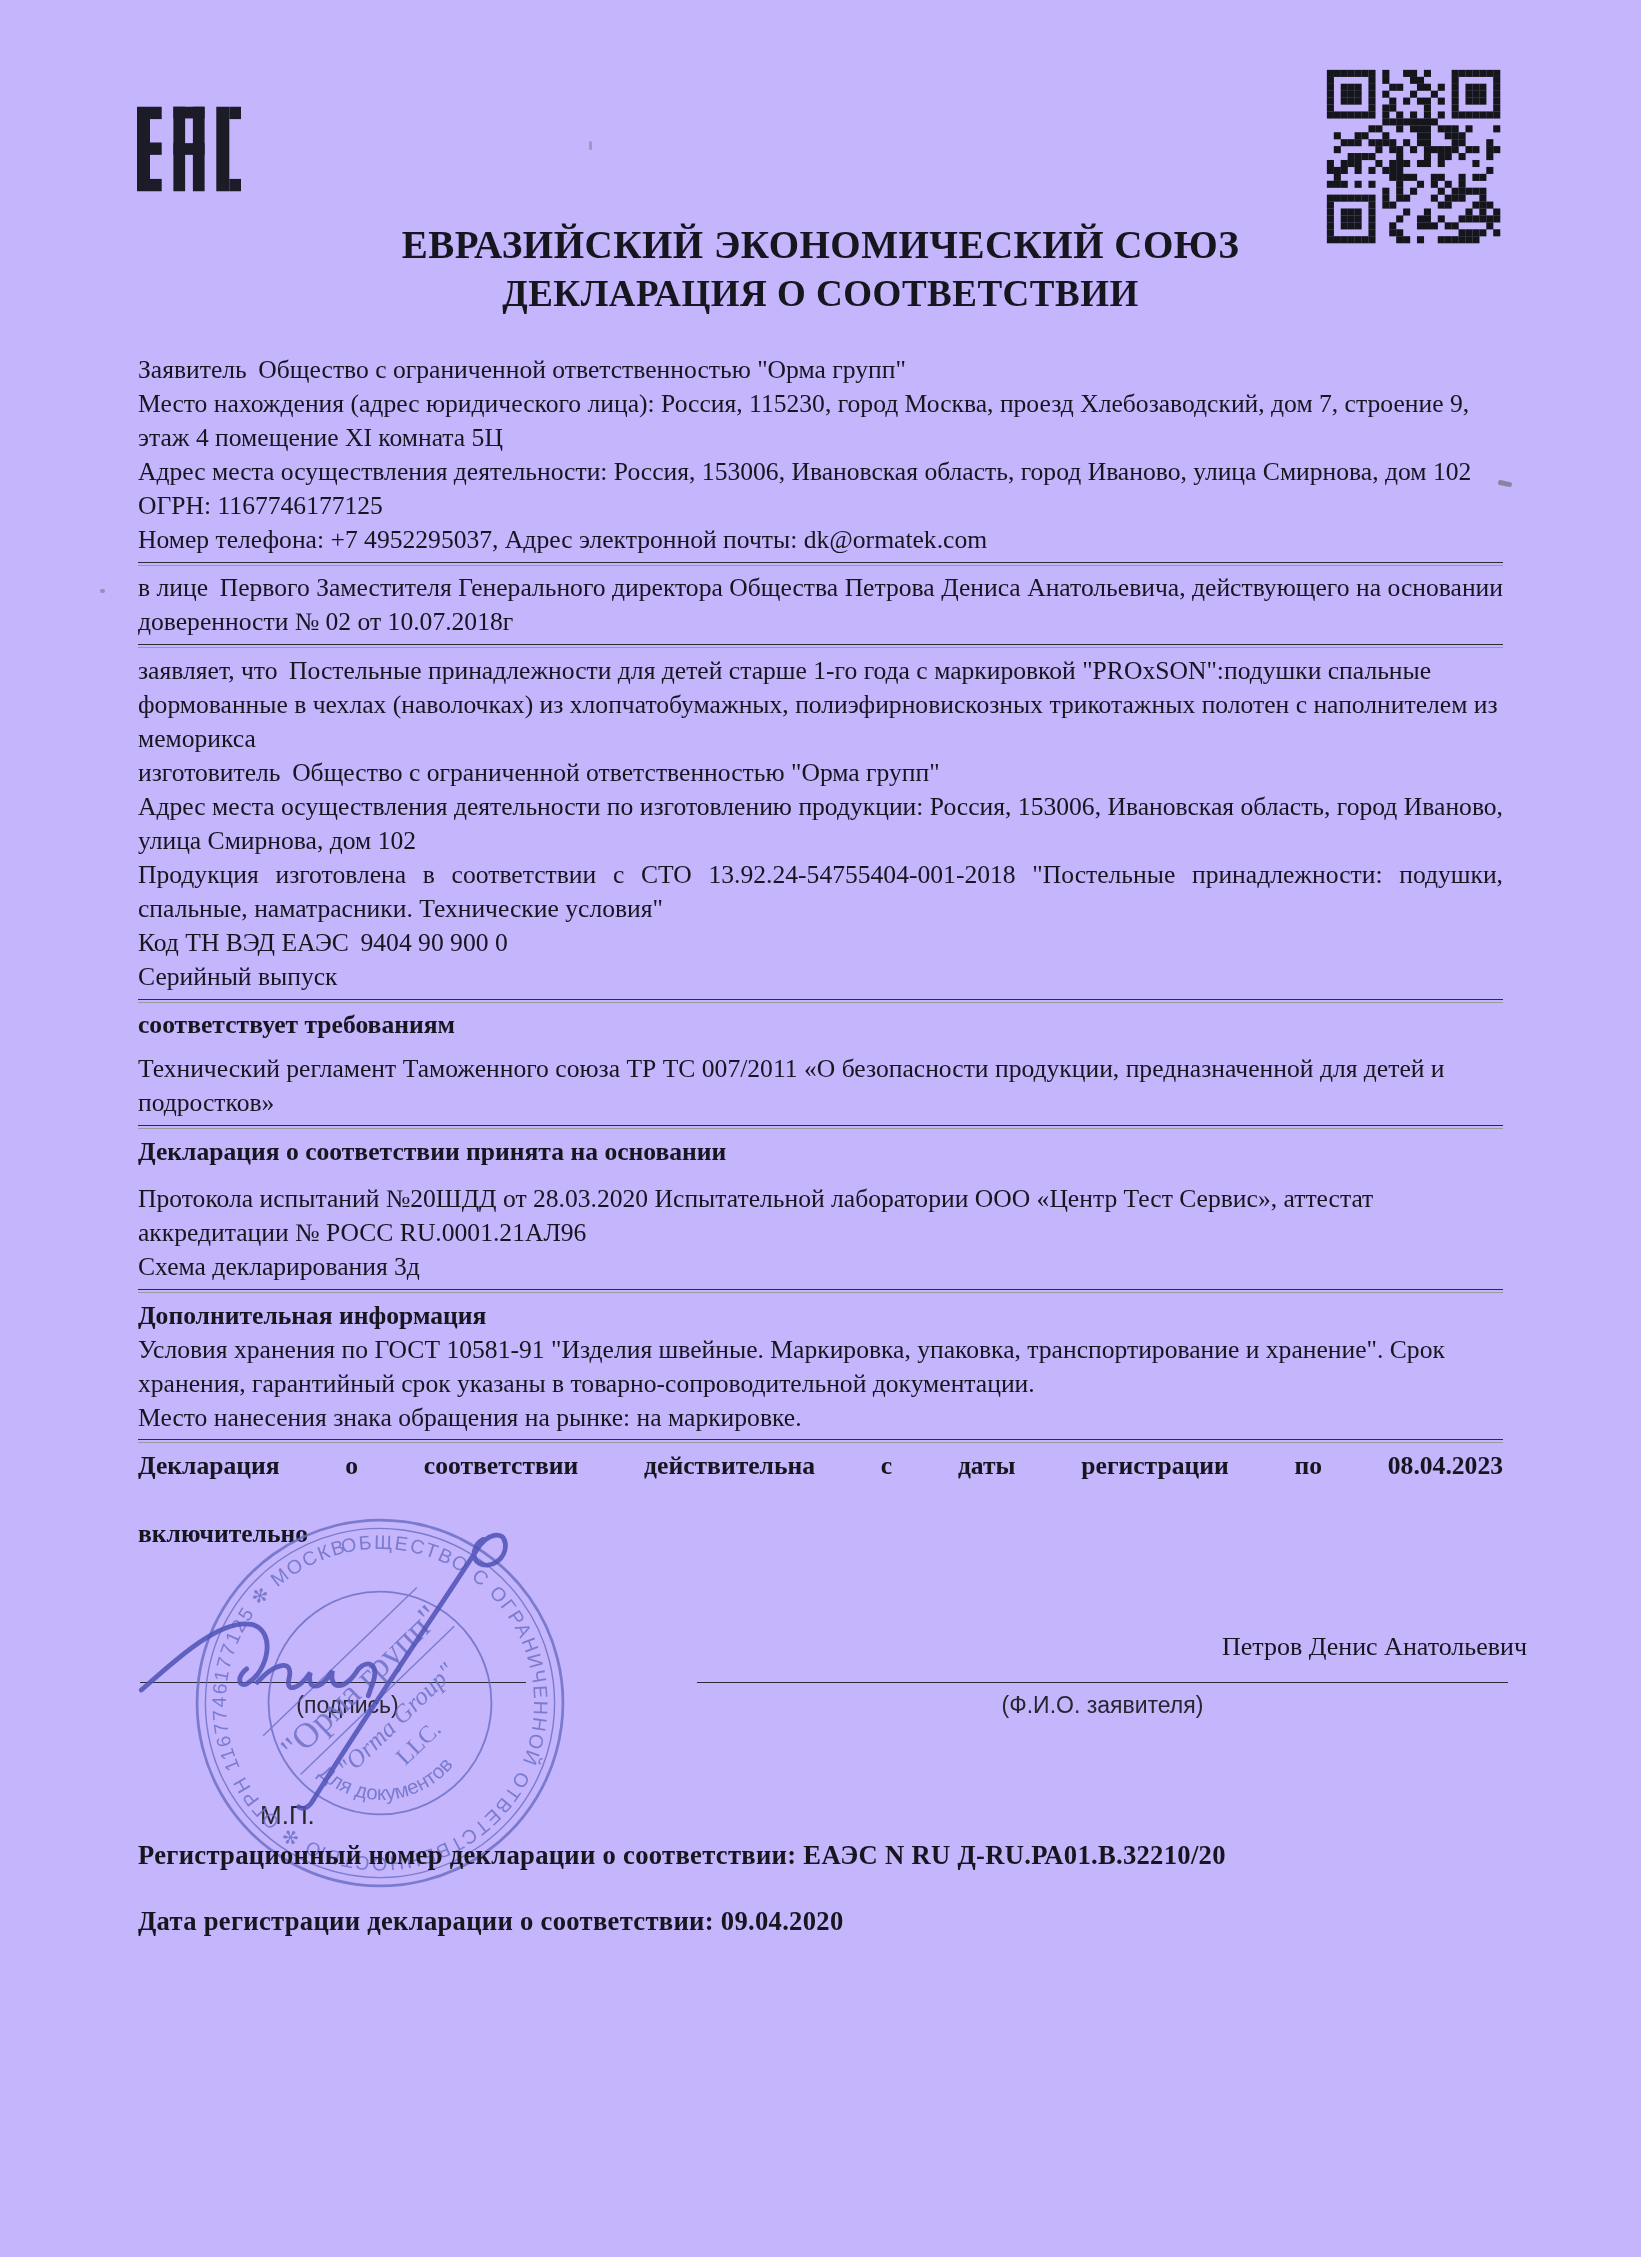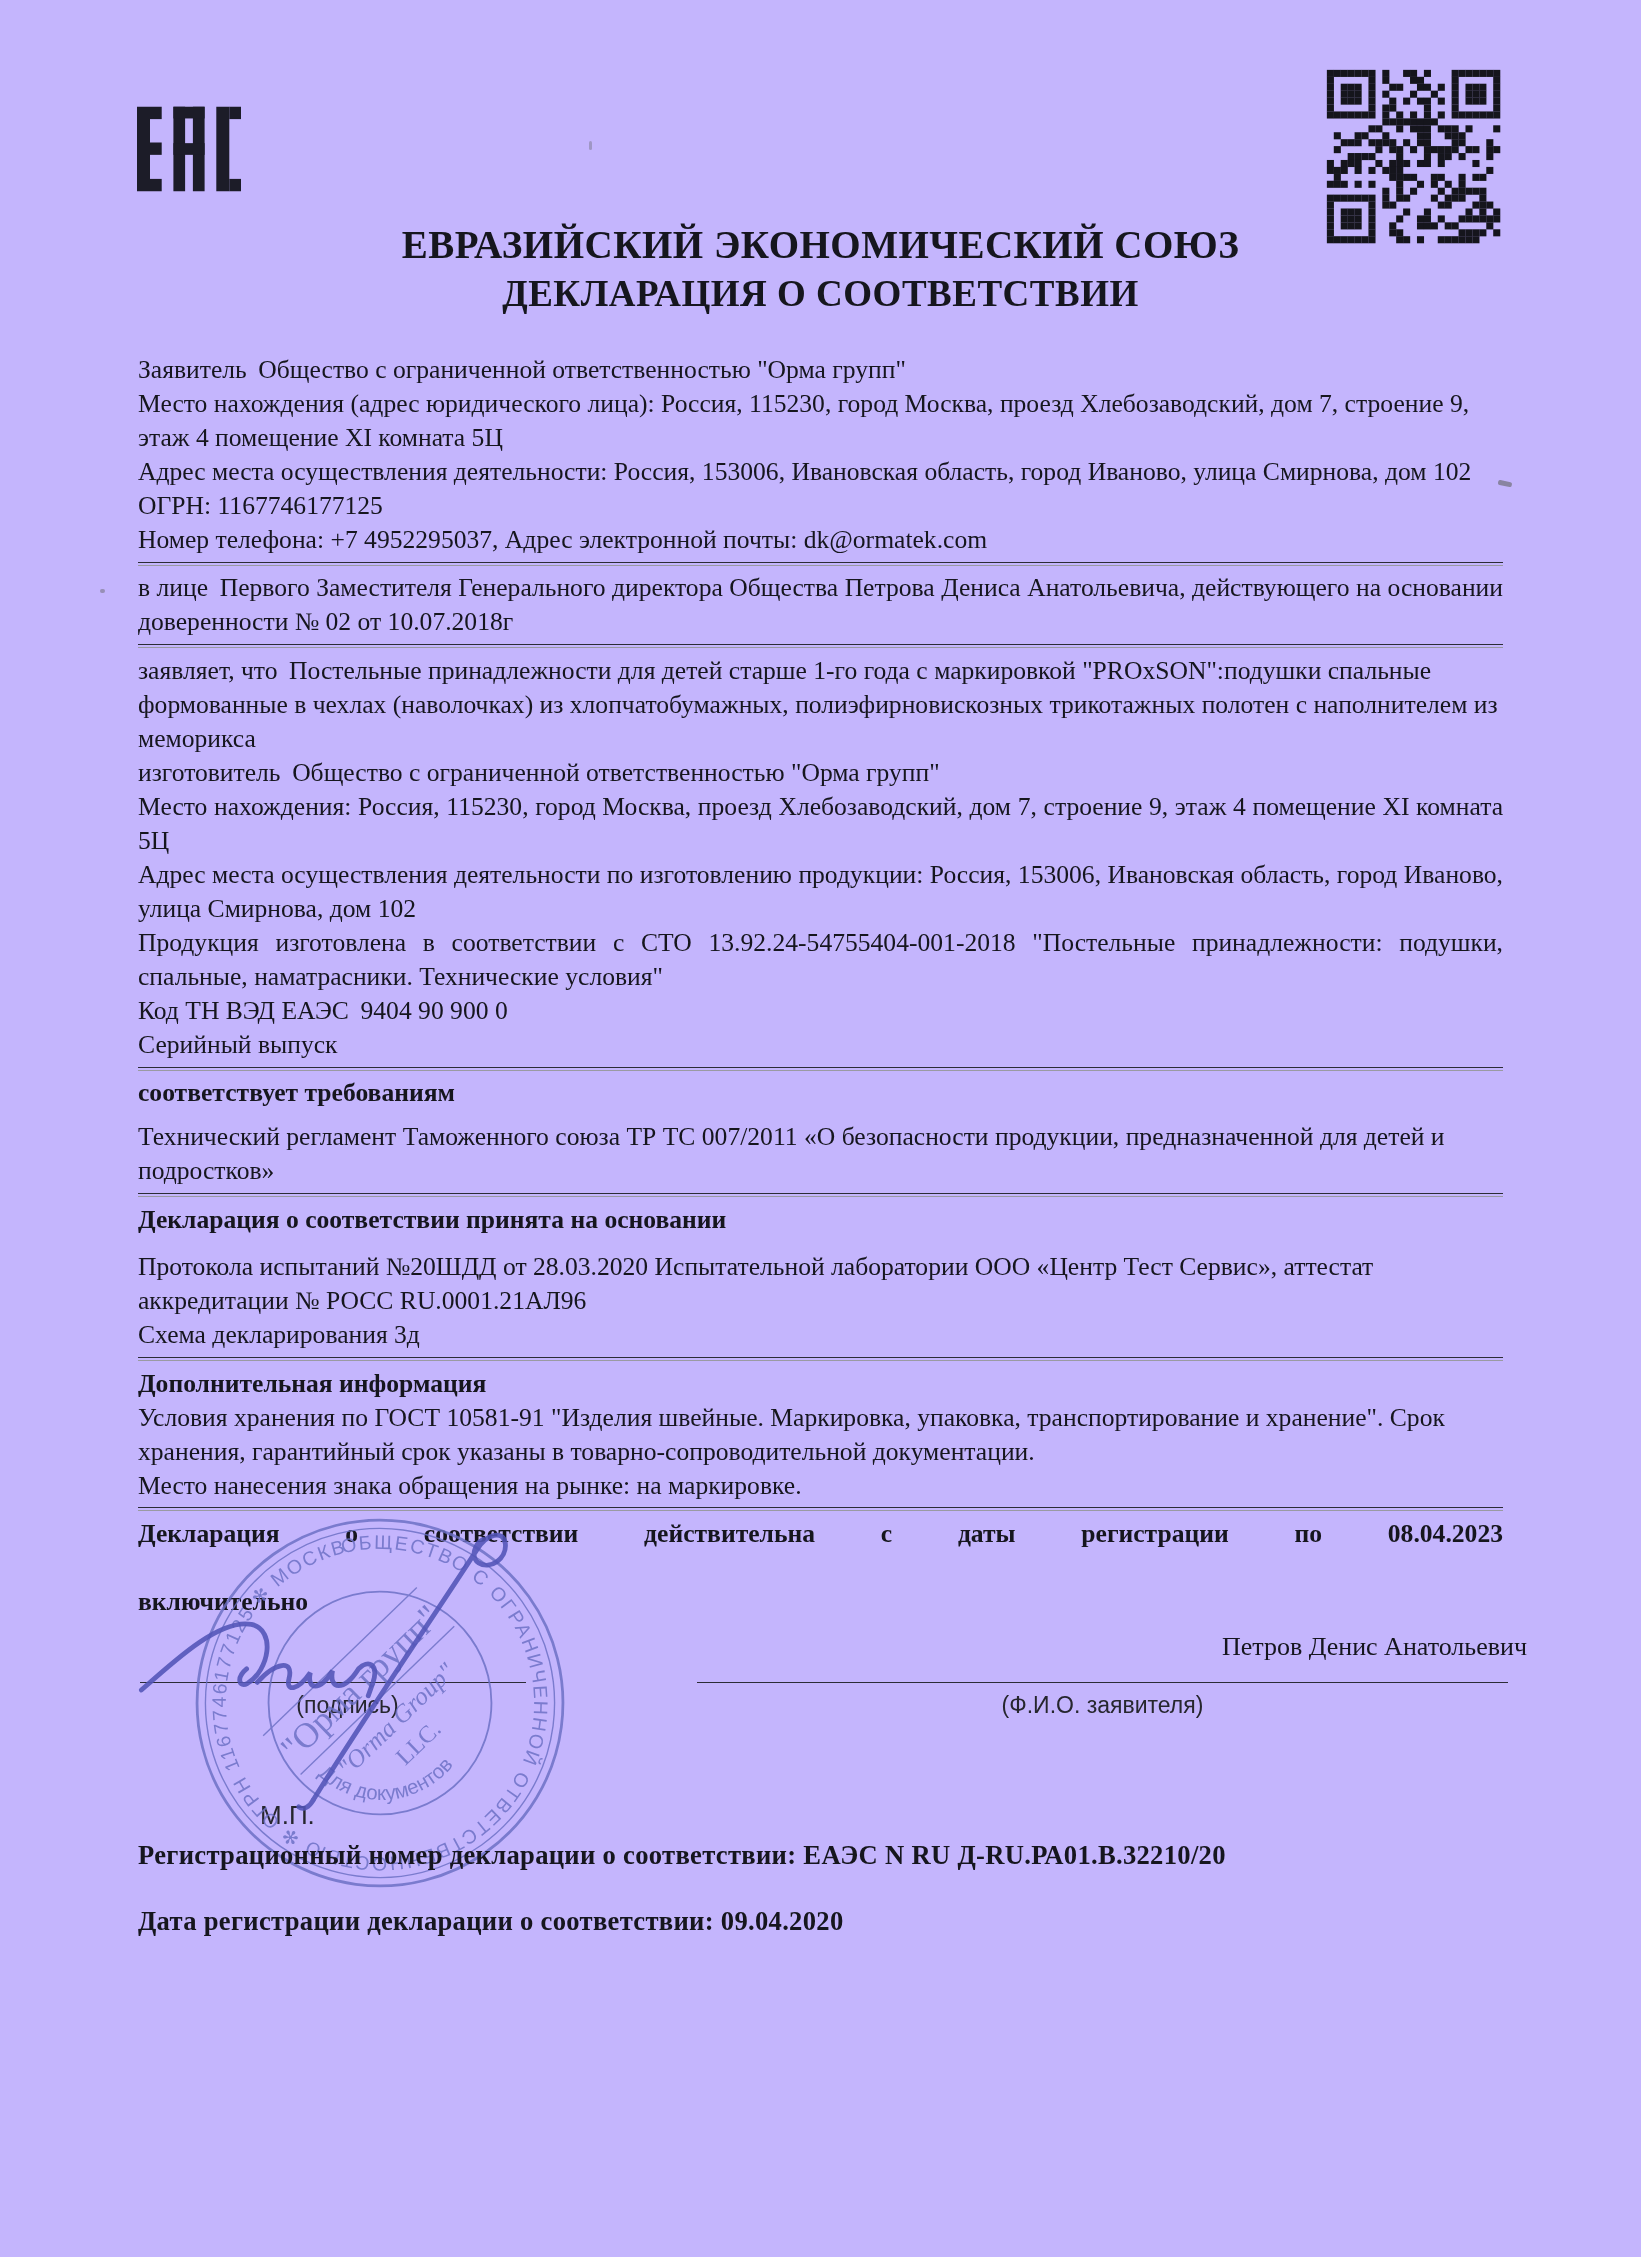--- a/index.html
+++ b/index.html
@@ -407,21 +407,20 @@
     <p class="para">Номер телефона: +7 4952295037, Адрес электронной почты: dk@ormatek.com</p>
 
     <div class="sep"></div>
 
     <p class="para just"><span class="lbl">в лице</span><span>Первого Заместителя Генерального директора Общества Петрова Дениса Анатольевича, действующего на основании доверенности № 02 от 10.07.2018г</span></p>
 
     <div class="sep"></div>
 
     <p class="para"><span class="lbl">заявляет, что</span><span>Постельные принадлежности  для детей старше 1-го года с маркировкой "PROxSON":подушки спальные формованные в чехлах (наволочках) из хлопчатобумажных, полиэфирновискозных трикотажных полотен с наполнителем из меморикса</span></p>
     <p class="para"><span class="lbl">изготовитель</span><span>Общество с ограниченной ответственностью "Орма групп"</span></p>
-    <p class="para just">Место нахождения: Россия, 115230, город Москва, проезд Хлебозаводский, дом 7, строение 9, этаж 4 помещение XI комната 5Ц</p>
     <p class="para just">Адрес места осуществления деятельности по изготовлению продукции: Россия, 153006, Ивановская область, город Иваново, улица Смирнова, дом 102</p>
     <p class="para just">Продукция изготовлена в соответствии с СТО 13.92.24-54755404-001-2018 "Постельные принадлежности: подушки, спальные, наматрасники. Технические условия"</p>
     <p class="para"><span class="lbl">Код ТН ВЭД ЕАЭС</span><span>9404 90 900 0</span></p>
     <p class="para">Серийный выпуск</p>
 
     <div class="sep"></div>
 
     <p class="para b">соответствует требованиям</p>
     <p class="para mt10">Технический регламент Таможенного союза ТР ТС 007/2011 «О безопасности продукции, предназначенной для детей и подростков»</p>
 

